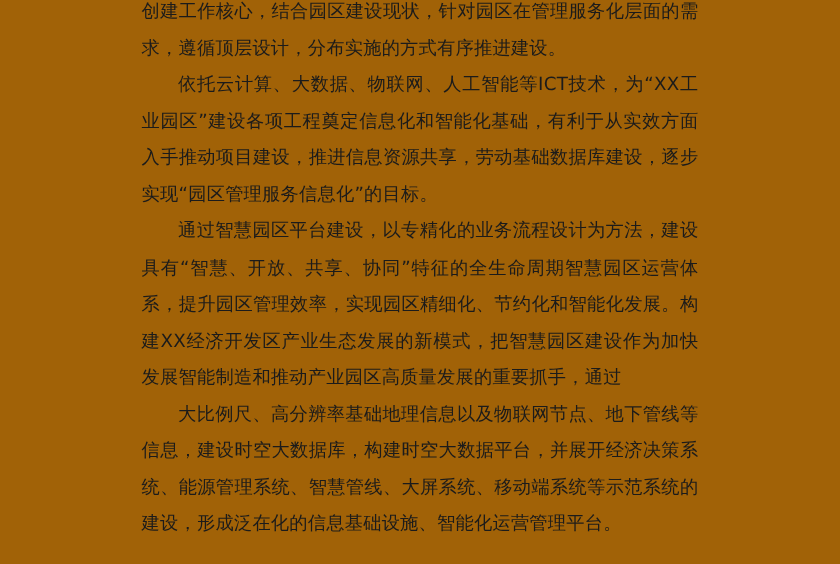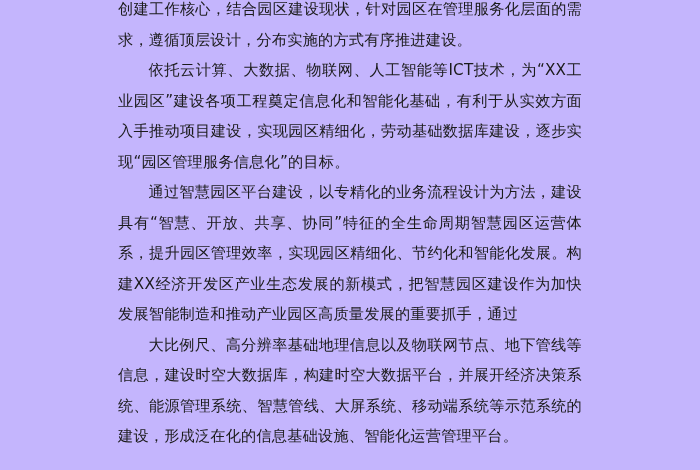--- a/index.html
+++ b/index.html
@@ -10,21 +10,21 @@
     width: 700px;
     height: 470px;
     background: #ffffff;
     font-family: "DejaVu Sans", "Liberation Sans", sans-serif;
     overflow: hidden;
   }
   #page {
     position: relative;
     width: 700px;
     height: 470px;
-    background: #c4b5fd;
+    background: #a16207;
     box-sizing: border-box;
     padding: 0 118px 0 118px;
     overflow: hidden;
   }
   .doc-body {
     position: relative;
     top: -6px;
   }
   p.para {
     margin: 0;
@@ -42,17 +42,17 @@
   .clipped-top {
     
   }
 </style>
 </head>
 <body>
 
 <div id="page">
   <div class="doc-body">
     <p class="para clipped-top">创建工作核心，结合园区建设现状，针对园区在管理服务化层面的需求，遵循顶层设计，分布实施的方式有序推进建设。</p>
-    <p class="para indent">依托云计算、大数据、物联网、人工智能等ICT技术，为“XX工业园区”建设各项工程奠定信息化和智能化基础，有利于从实效方面入手推动项目建设，实现园区精细化，劳动基础数据库建设，逐步实现“园区管理服务信息化”的目标。</p>
+    <p class="para indent">依托云计算、大数据、物联网、人工智能等ICT技术，为“XX工业园区”建设各项工程奠定信息化和智能化基础，有利于从实效方面入手推动项目建设，推进信息资源共享，劳动基础数据库建设，逐步实现“园区管理服务信息化”的目标。</p>
     <p class="para indent">通过智慧园区平台建设，以专精化的业务流程设计为方法，建设具有“智慧、开放、共享、协同”特征的全生命周期智慧园区运营体系，提升园区管理效率，实现园区精细化、节约化和智能化发展。构建XX经济开发区产业生态发展的新模式，把智慧园区建设作为加快发展智能制造和推动产业园区高质量发展的重要抓手，通过</p>
     <p class="para indent">大比例尺、高分辨率基础地理信息以及物联网节点、地下管线等信息，建设时空大数据库，构建时空大数据平台，并展开经济决策系统、能源管理系统、智慧管线、大屏系统、移动端系统等示范系统的建设，形成泛在化的信息基础设施、智能化运营管理平台。</p>
   </div>
 </div>
 
 </body></html>

